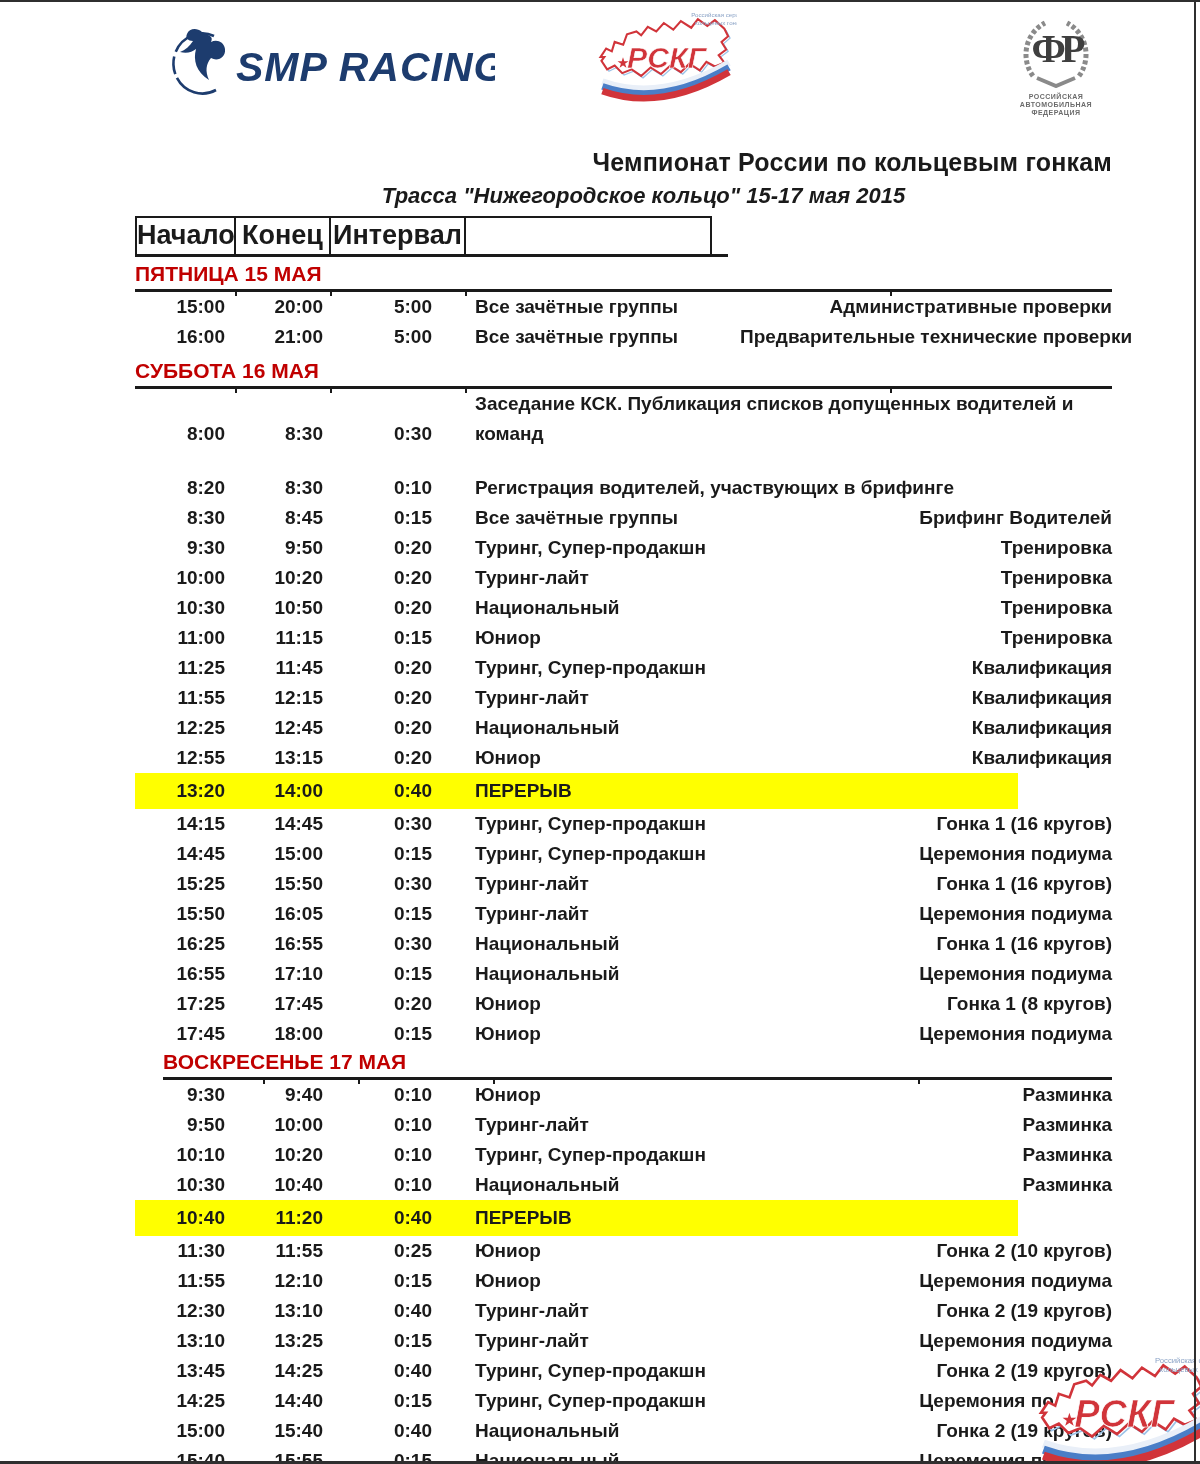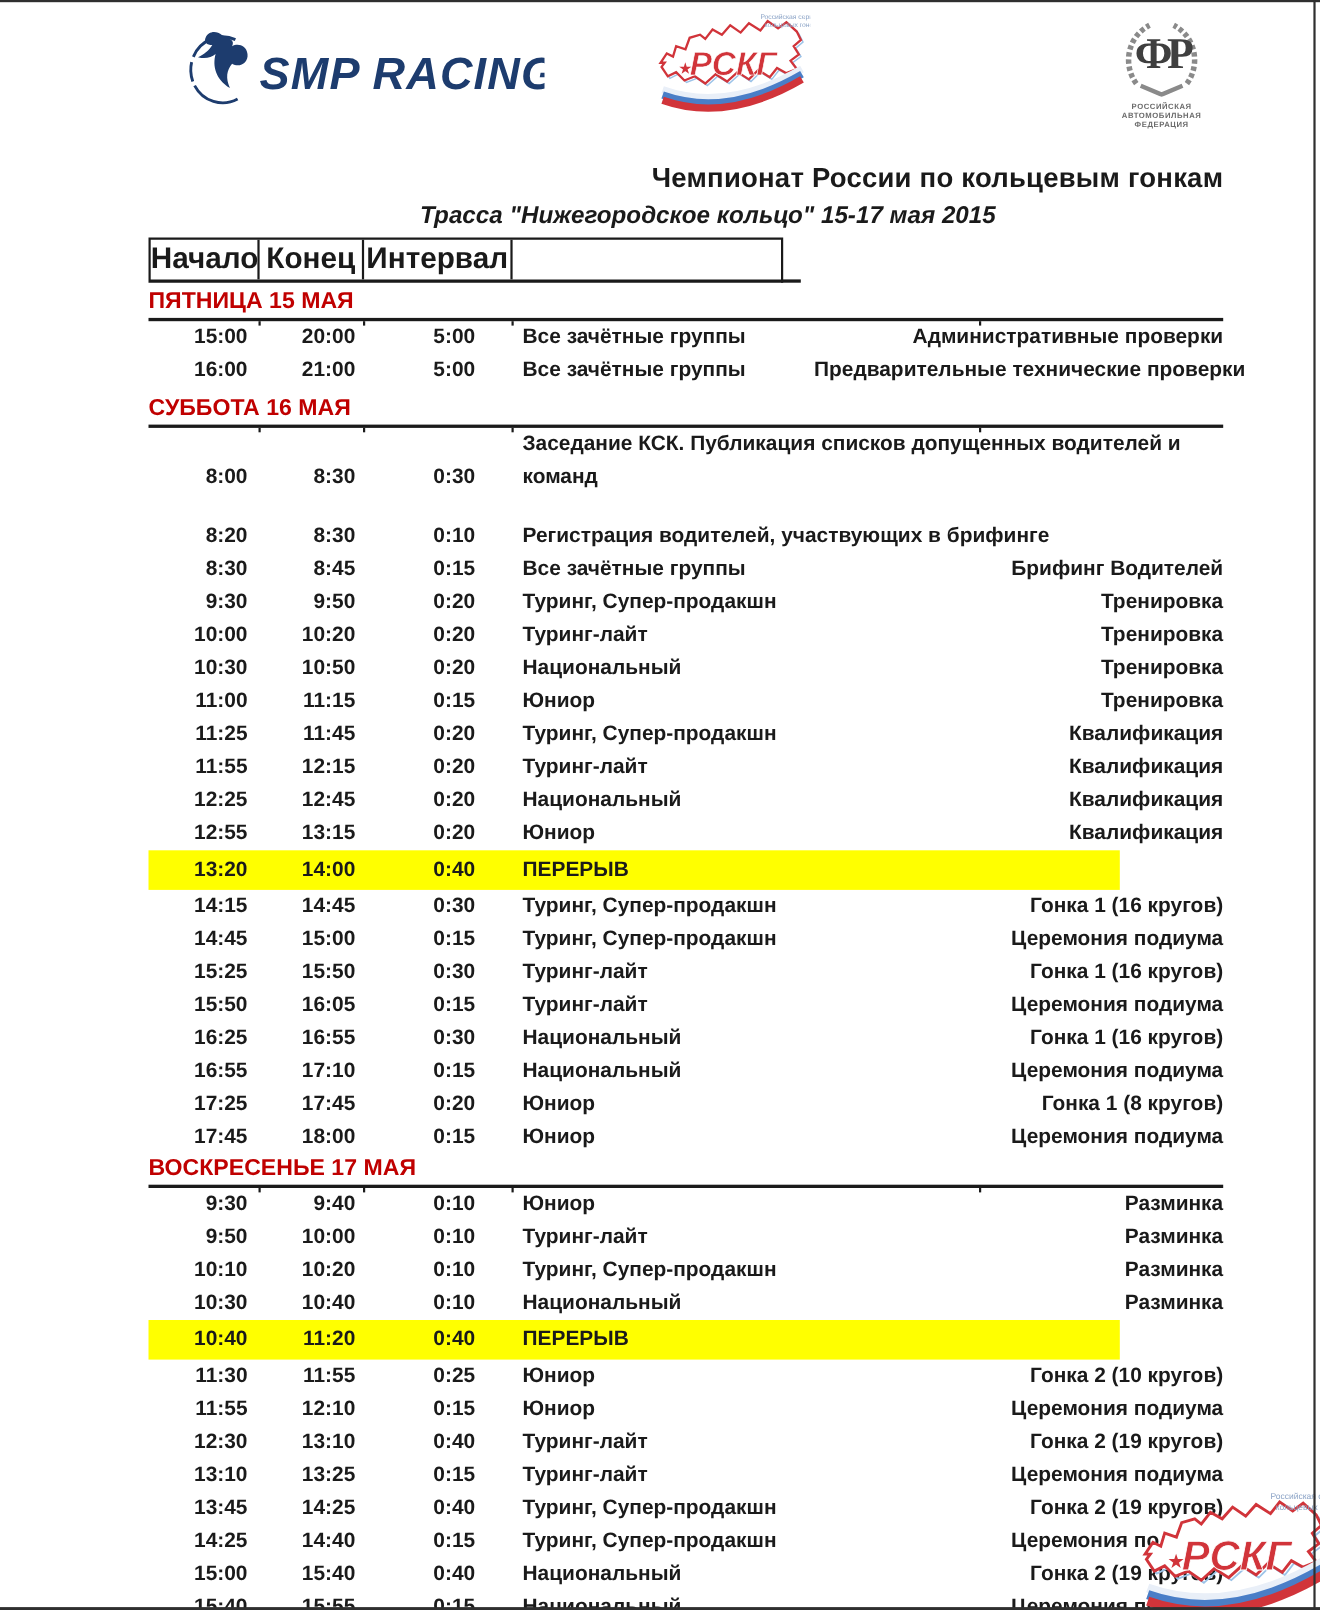--- a/index.html
+++ b/index.html
@@ -41,21 +41,21 @@
   .th1{width:99px;border-right:2px solid var(--ink);}
   .th2{width:95px;border-right:2px solid var(--ink);}
   .th3{width:135px;border-right:2px solid var(--ink);}
   .th4{flex:1;}
   .thead-ext{position:absolute;left:100%;bottom:-3px;width:18px;height:3px;background:var(--ink);}
 
   .day-label{font-size:21px;font-weight:bold;color:var(--red);height:26px;line-height:26px;
     border-bottom:3px solid var(--ink);padding-bottom:2px;position:relative;white-space:nowrap;}
   .day-0{margin-top:4px;}
   .day-1{margin-top:6px;}
-  .day-2{margin-top:0;}
+  .day-2{margin-top:0;margin-left:28px;}
   .tick{position:absolute;top:100%;margin-top:3px;width:2px;height:4px;background:var(--ink);}
 
   .row{display:flex;height:30px;line-height:30px;font-size:19px;font-weight:bold;white-space:nowrap;}
   .c-start{width:90px;text-align:right;flex:0 0 90px;}
   .c-end{width:98px;text-align:right;flex:0 0 98px;}
   .c-int{width:109px;text-align:right;flex:0 0 109px;}
   .c-group{padding-left:43px;flex:0 0 222px;overflow:visible;}
   .c-note{padding-left:43px;flex:1;text-align:right;}
   .row.wide .c-group{flex:1;}
   .row.hl{background:var(--yellow);width:883px;height:36px;line-height:36px;}

